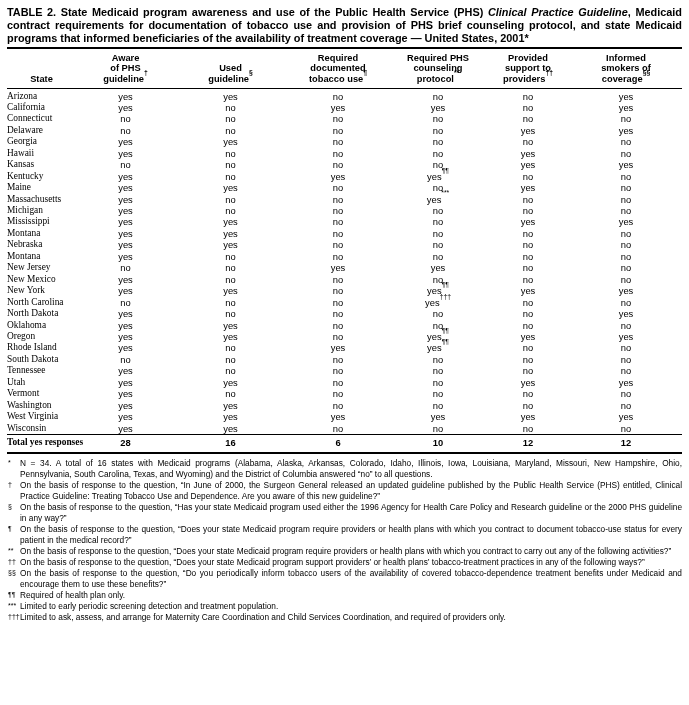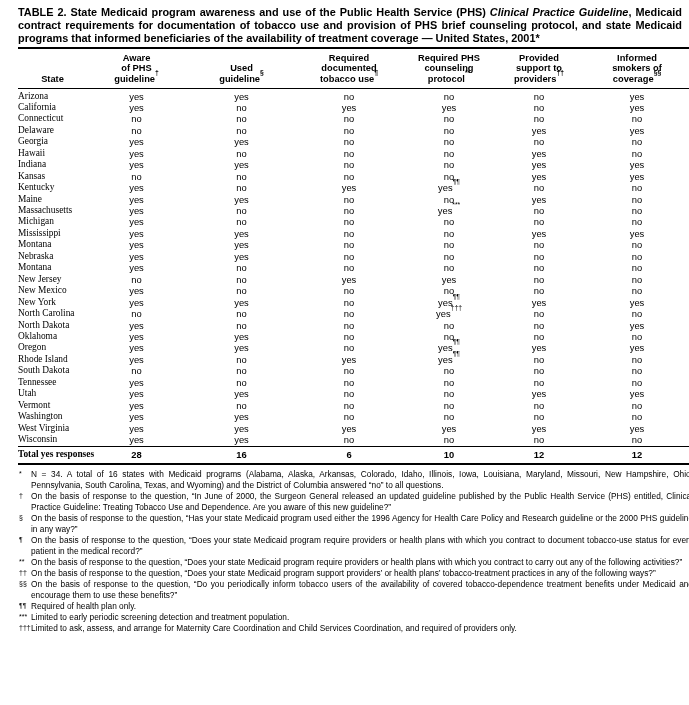--- a/index.html
+++ b/index.html
@@ -1,18 +1,18 @@
 <!DOCTYPE html>
 <html><head>
 <meta charset="utf-8">
 <style>
   html,body{margin:0;padding:0;background:#fff;}
   body{width:689px;height:705px;overflow:hidden;color:#000;
        font-family:"Liberation Sans",sans-serif;}
-  .page{padding:6px 7px 0 18px;}
+  .page{padding:6px 7px 0 7px;}
   .title{font-weight:bold;font-size:10.9px;line-height:12.9px;text-align:justify;}
   .title .it{font-style:italic;}
   table{width:675px;border-collapse:collapse;table-layout:fixed;margin-top:2px;
         border-top:2px solid #000;}
   thead th{font-weight:bold;font-size:9.3px;line-height:10.6px;vertical-align:bottom;
            text-align:center;padding:4px 0 3px 0;border-bottom:1.5px solid #000;}
   thead th.state-h{text-align:center;}
   sup{font-size:6.8px;line-height:0;position:relative;top:-3px;}
   tbody td{font-size:9.4px;line-height:11.45px;padding:0;white-space:nowrap;}
   tbody tr.first td{padding-top:2px;}
@@ -103,29 +103,20 @@
         <tr>
           <td class="state">Hawaii</td>
           <td class="val">yes</td>
           <td class="val">no</td>
           <td class="val">no</td>
           <td class="val">no</td>
           <td class="val">yes</td>
           <td class="val">no</td>
         </tr>
         <tr>
-          <td class="state">Indiana</td>
-          <td class="val">yes</td>
-          <td class="val">yes</td>
-          <td class="val">no</td>
-          <td class="val">no</td>
-          <td class="val">yes</td>
-          <td class="val">yes</td>
-        </tr>
-        <tr>
           <td class="state">Kansas</td>
           <td class="val">no</td>
           <td class="val">no</td>
           <td class="val">no</td>
           <td class="val">no</td>
           <td class="val">yes</td>
           <td class="val">yes</td>
         </tr>
         <tr>
           <td class="state">Kentucky</td>

